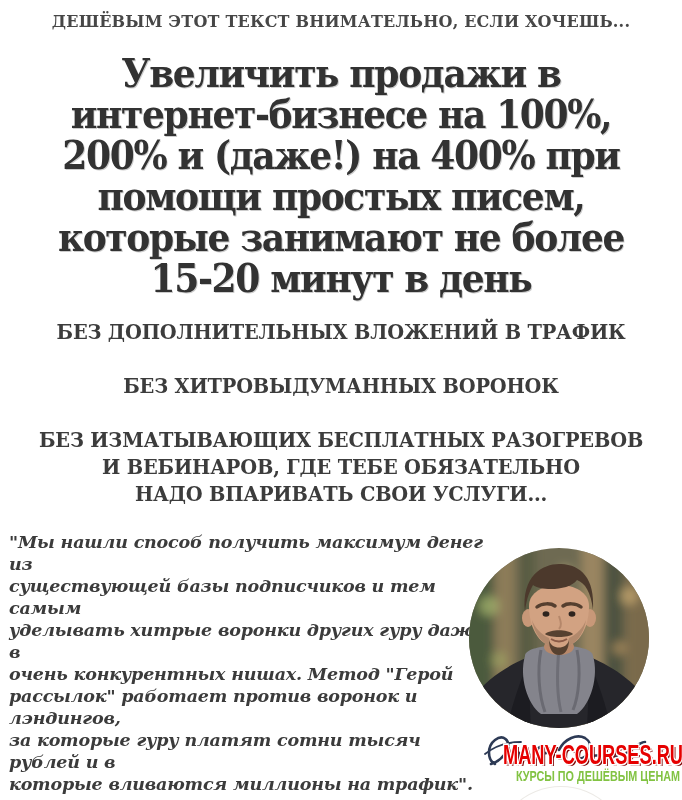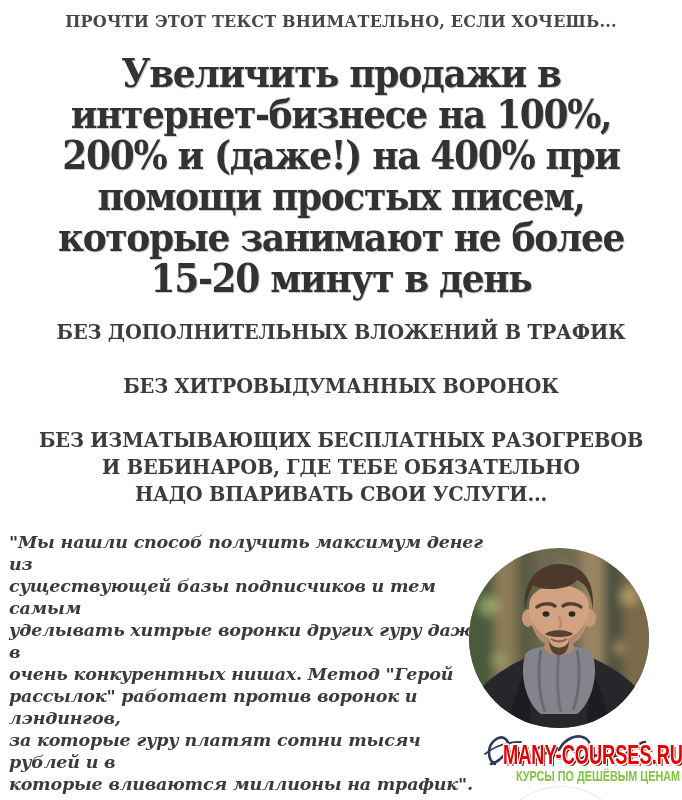--- a/index.html
+++ b/index.html
@@ -43,21 +43,21 @@
       radial-gradient(circle at 44% 14%, #b08a58 0 17%, rgba(176,138,88,0) 19%),
       radial-gradient(circle at 80% 25%, #e08b4a 0 20%, rgba(224,139,74,0) 22%),
       linear-gradient(#f3f1ed,#e9e5df);
     box-shadow:0 0 0 1px #eceae6 inset;}
 </style>
 </head>
 <body>
 
 <div class="page">
 
-  <div class="kicker">ПРОЧТИ ЭТОТ ТЕКСТ ВНИМАТЕЛЬНО, ЕСЛИ ХОЧЕШЬ...</div>
+  <div class="kicker">ДЕШЁВЫМ ЭТОТ ТЕКСТ ВНИМАТЕЛЬНО, ЕСЛИ ХОЧЕШЬ...</div>
 
   <h1 class="headline">Увеличить продажи в
 интернет-бизнесе на 100%,
 200% и (даже!) на 400% при
 помощи простых писем,
 которые занимают не более
 15-20 минут в день</h1>
 
   <div class="benefit b1">БЕЗ ДОПОЛНИТЕЛЬНЫХ ВЛОЖЕНИЙ В ТРАФИК</div>
   <div class="benefit b2">БЕЗ ХИТРОВЫДУМАННЫХ ВОРОНОК</div>

